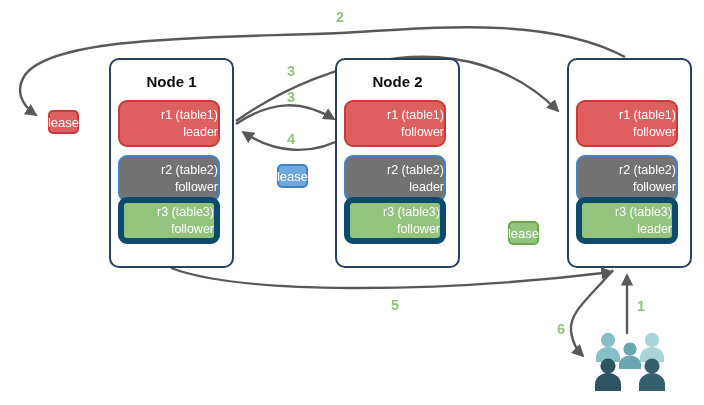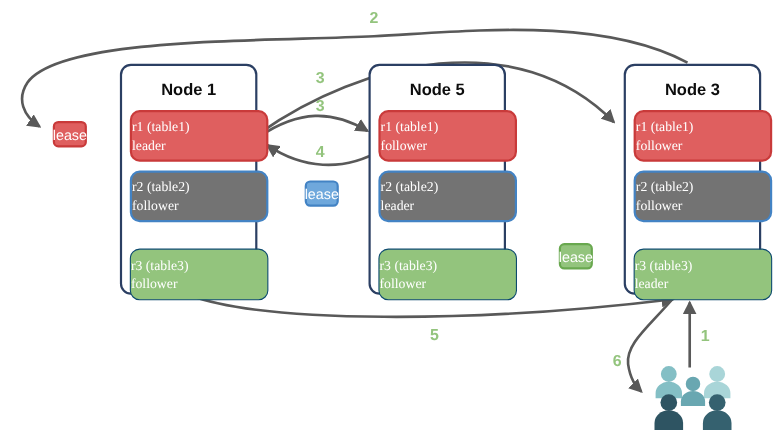--- a/index.html
+++ b/index.html
@@ -3,26 +3,26 @@
 <meta charset="utf-8">
 <style>
   html,body{margin:0;padding:0;background:#ffffff;}
   body{font-family:"Liberation Sans","DejaVu Sans",sans-serif;}
   .stage{position:relative;width:704px;height:405px;background:#ffffff;overflow:hidden;}
   .arrow-layer{position:absolute;left:0;top:0;width:704px;height:405px;}
 
   .node{position:absolute;top:58px;width:125px;height:210px;background:#ffffff;
         border:2px solid #2b3f63;border-radius:10px;box-sizing:border-box;}
   .node-title{text-align:center;margin-top:13px;font-size:15px;font-weight:bold;color:#0d0d0d;}
-  .replica{position:absolute;left:7px;width:126px;height:47px;border-radius:9px;
-           box-sizing:border-box;display:flex;flex-direction:column;align-items:flex-start;
-           justify-content:center;color:#ffffff;font-size:12.5px;line-height:1.32;text-align:center;font-family:Liberation Serif, serif;}
+  .replica{position:absolute;left:7px;width:102px;height:47px;border-radius:9px;
+           box-sizing:border-box;display:flex;flex-direction:column;align-items:flex-end;
+           justify-content:center;color:#ffffff;font-size:12.5px;line-height:1.32;text-align:center;}
   .replica.red{background:#df5f5f;border:2px solid #c93a3a;top:40px;}
   .replica.blue{background:#737373;border:2px solid #4383c4;top:95px;}
-  .replica.green{background:#93c47d;border:1px solid #0c4a6e;top:166px;}
+  .replica.green{background:#93c47d;border:6px solid #0c4a6e;top:137px;}
 
   .lease{position:absolute;width:31px;height:24px;border-radius:5px;box-sizing:border-box;
          display:flex;align-items:center;justify-content:center;color:#ffffff;font-size:13px;}
   .lease.red{left:48px;top:110px;background:#df5f5f;border:2px solid #c93a3a;}
   .lease.blue{left:277px;top:164px;background:#6fa8dc;border:2px solid #4383c4;}
   .lease.green{left:508px;top:221px;background:#93c47d;border:2px solid #69a84f;}
 
   .step{position:absolute;transform:translate(-50%,-50%);font-size:14.5px;font-weight:bold;
         color:#93c47d;}
   .step.s1{left:641px;top:306px;}
@@ -67,37 +67,36 @@
       <span>r2 (table2)</span>
       <span>follower</span>
     </div>
     <div class="replica green">
       <span>r3 (table3)</span>
       <span>follower</span>
     </div>
   </div>
 
   <div class="node" style="left:335px;">
-    <div class="node-title">Node 5</div>
+    <div class="node-title">Node 2</div>
     <div class="replica red">
       <span>r1 (table1)</span>
       <span>follower</span>
     </div>
     <div class="replica blue">
       <span>r2 (table2)</span>
       <span>leader</span>
     </div>
     <div class="replica green">
       <span>r3 (table3)</span>
       <span>follower</span>
     </div>
   </div>
 
   <div class="node" style="left:567px;">
-    <div class="node-title">Node 3</div>
     <div class="replica red">
       <span>r1 (table1)</span>
       <span>follower</span>
     </div>
     <div class="replica blue">
       <span>r2 (table2)</span>
       <span>follower</span>
     </div>
     <div class="replica green">
       <span>r3 (table3)</span>

